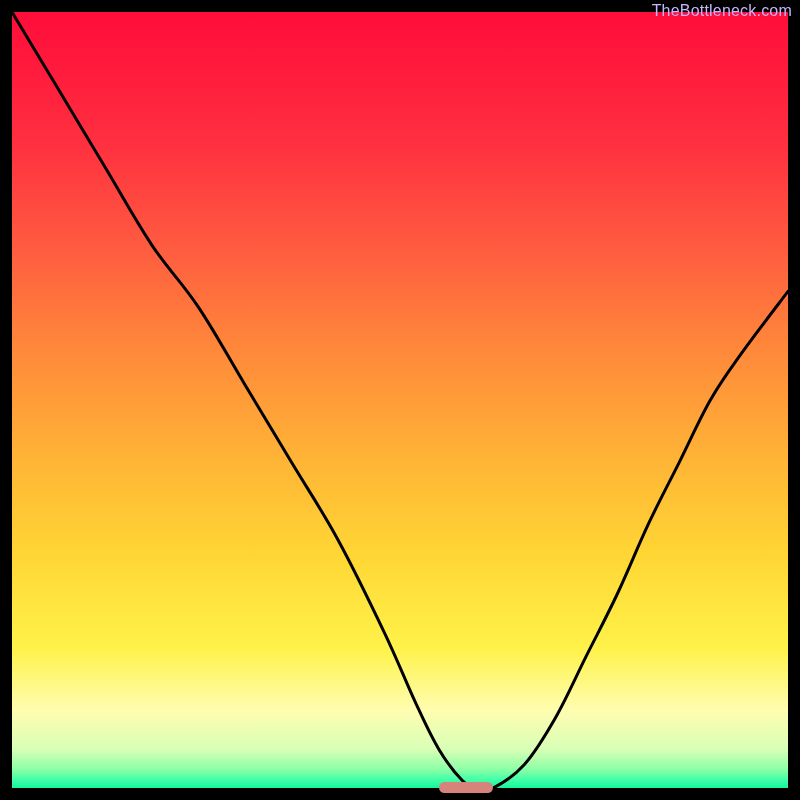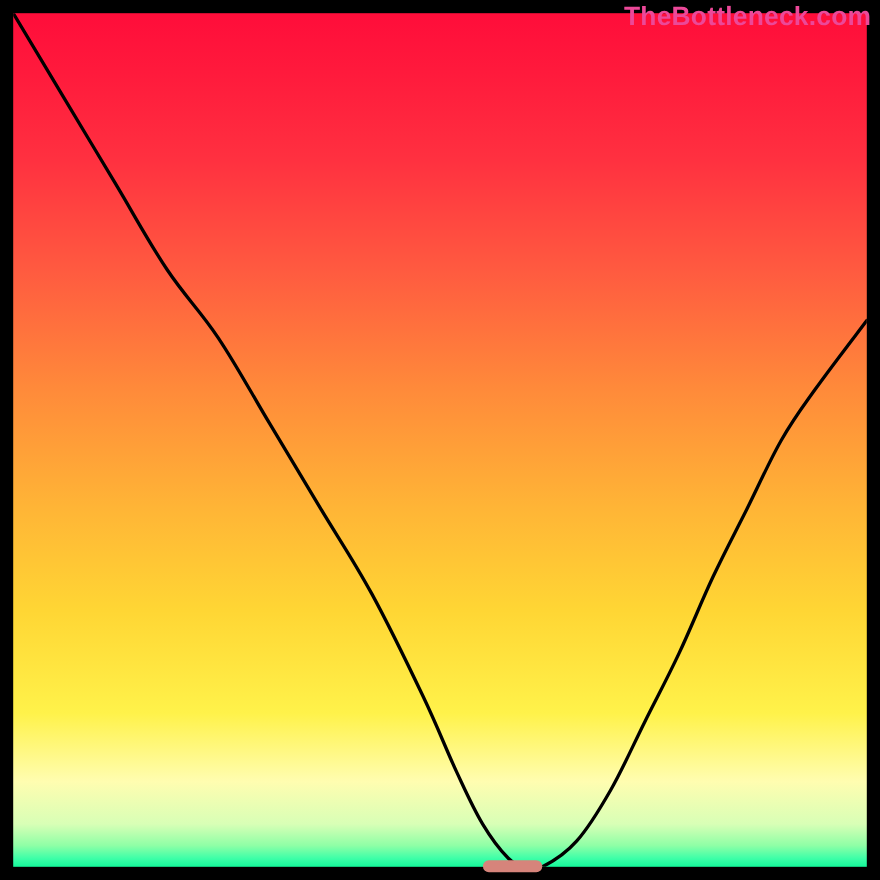--- a/index.html
+++ b/index.html
@@ -44,23 +44,23 @@
     position: absolute;
     left: 0;
     top: 0;
     width: 776px;
     height: 776px;
   }
   .watermark {
     position: absolute;
     top: 2px;
     right: 8px;
-    color: #ec4899;
-    font-size: 24px;
-    font-weight: 700;
+    color: #c4b5fd;
+    font-size: 16px;
+    font-weight: 400;
     letter-spacing: 0.2px;
     user-select: none;
   }
   .marker {
     position: absolute;
     height: 11px;
     border-radius: 6px;
     background: #d6847b;
   }
 </style>

